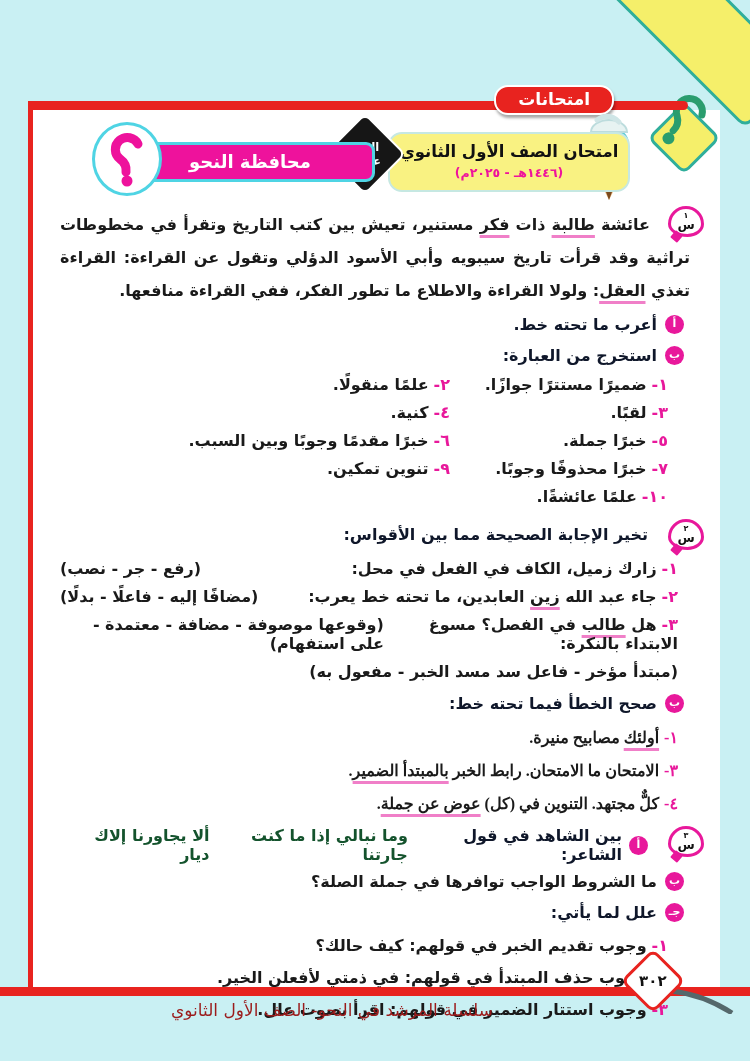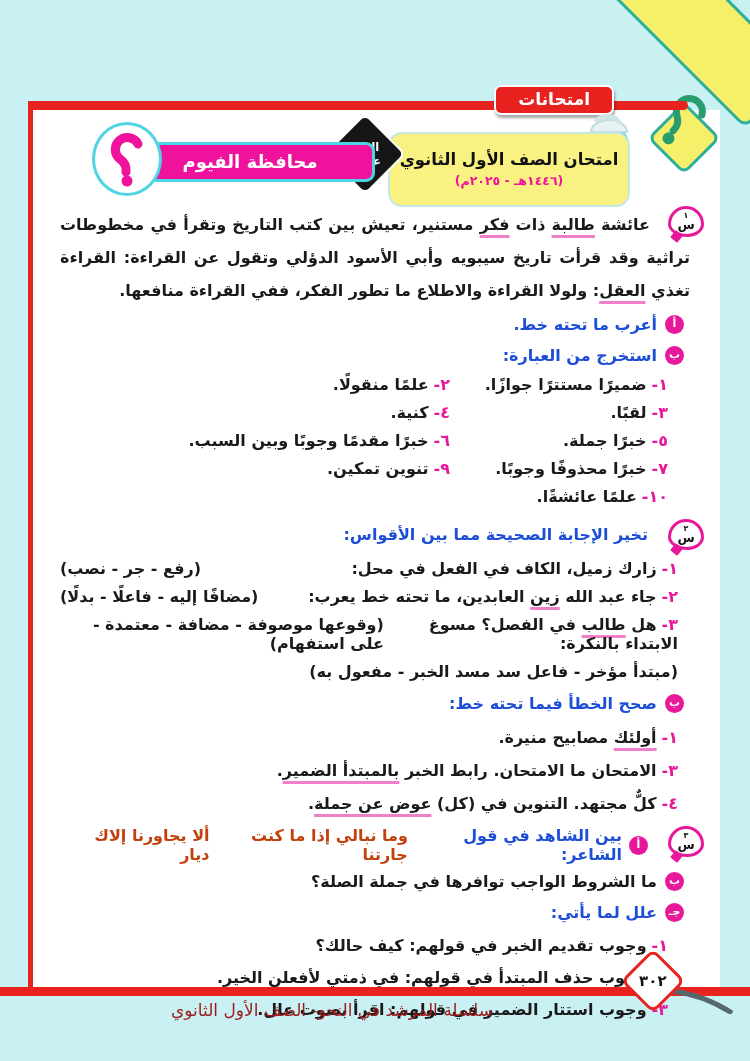--- a/index.html
+++ b/index.html
@@ -8,21 +8,21 @@
   .page {
     position: relative; width: 750px; height: 1061px;
     margin: 0 auto; background: #c9f0f3; overflow: hidden;
   }
   
   .top-red-line { position:absolute; left:28px; top:101px; width:660px; height:9px;
     background:#e8231f; border-radius:0 5px 5px 0; z-index:3; }
   .left-red-bar { position:absolute; left:28px; top:103px; width:5px; height:890px;
     background:#e8231f; z-index:3; }
   .exams-tab { position:absolute; right:136px; top:85px; z-index:4;
-    background:#e8231f; color:#fff; border:2px solid #fff; border-radius:7px;
+    background:#e8231f; color:#fff; border:2px solid #fff; border-radius:14px;
     padding:2px 22px 4px; font-size:17px; font-weight:bold;
     box-shadow:1px 3px 3px rgba(0,0,0,.35); }
   .ribbon { position:absolute; top:-28px; right:-60px; width:250px; height:80px;
     background:#f5ef6a; border:3px solid #2fae9b; border-radius:10px;
     transform:rotate(45deg); z-index:2; }
   .ribbon-tail { position:absolute; top:112px; right:40px; width:52px; height:52px;
     background:#f5ef6a; border:3px solid #2fae9b; border-radius:8px;
     transform:rotate(45deg); z-index:2; }
   .ribbon-logo { position:absolute; top:88px; right:42px; z-index:3; transform:rotate(38deg); }
   
@@ -34,23 +34,23 @@
     background:#ee129c; border:3px solid #4fd4e4; border-radius:9px;
     color:#fff; font-size:18px; font-weight:bold; text-align:center; line-height:34px; }
   .gov-logo { position:absolute; left:62px; top:10px; width:70px; height:74px;
     background:#fff; border:3px solid #4fd4e4; border-radius:50%;
     display:flex; align-items:center; justify-content:center; }
   .subject-diamond { position:absolute; left:306px; top:13px; width:58px; height:58px;
     background:#161616; border:2px solid #fff; border-radius:7px; transform:rotate(45deg);
     display:flex; align-items:center; justify-content:center; }
   .subject-diamond .inn { transform:rotate(-45deg); color:#fff; font-size:11.5px;
     font-weight:bold; text-align:center; line-height:14px; }
-  .exam-banner { position:absolute; left:358px; top:20px; width:242px; height:75px;
+  .exam-banner { position:absolute; left:358px; top:20px; width:242px; height:60px;
     background:#f9f282; border:2px solid #c6e8e2; border-radius:14px; text-align:center;
-    padding-top:16px; }
+    padding-top:8px; }
   .exam-banner .t { font-size:16.5px; font-weight:bold; color:#111; }
   .exam-banner .d { font-size:12.5px; font-weight:bold; color:#ee129c; margin-top:4px; }
   .mascot { position:absolute; left:534px; top:0px; }
   
   .content { position:absolute; left:30px; right:30px; top:112px; bottom:76px;
     direction:rtl; padding:96px 30px 0 30px; font-size:16px; font-weight:bold;
     color:#1a1a1a; z-index:3; }
   .ul { text-decoration:underline; text-decoration-color:#f07fc8;
     text-decoration-thickness:2.5px; text-underline-offset:5px; }
   .pin { width:36px; height:31px; background:#fff; border:3.5px solid #e8189b;
@@ -62,37 +62,37 @@
   .pin .pnum { font-size:8px; line-height:7px; font-weight:bold; color:#111; }
   .pin .plet { font-size:12.5px; line-height:12px; font-weight:bold; color:#111; }
   .q1 { position:relative; }
   .q1 .pin { position:absolute; right:-14px; top:-2px; }
   .q1 p { text-align:justify; text-indent:40px; line-height:33px; }
   .subrow { display:flex; align-items:center; gap:8px; padding-right:6px;
     margin:4px 0; min-height:27px; }
   .sub { width:19px; height:19px; border-radius:50%; background:#e8189b; color:#fff;
     font-size:11px; font-weight:bold; display:flex; align-items:center;
     justify-content:center; flex:none; padding-bottom:2px; }
-  .mag { color:#1d4ed8; }
+  .mag { color:#0f172a; }
   .xlist { display:grid; grid-template-columns:218px 1fr; row-gap:4px;
     padding-right:22px; margin:2px 0 6px; }
   .num { color:#e8189b; margin-left:5px; white-space:nowrap; }
   .xitem, .fix-item, .why-item { line-height:24px; }
   .qrow { position:relative; display:flex; align-items:center; gap:6px;
     padding-right:42px; margin:10px 0 6px; min-height:31px; }
   .qrow .pin { position:absolute; right:-14px; top:0; }
   .mcq-item { display:flex; justify-content:space-between; align-items:baseline;
     padding-right:12px; margin:9px 0; }
-  .fix-item { padding-right:12px; margin:9px 0; }
+  .fix-item { padding-right:12px; margin:9px 0;font-family:Liberation Serif, serif; }
   .why-item { padding-right:22px; margin:8px 0; }
   .q3row { position:relative; display:flex; align-items:center;
     padding-right:42px; margin:10px 0 4px; min-height:31px; }
   .q3row .pin { position:absolute; right:-14px; top:0; }
   .q3row .grp { display:flex; align-items:center; gap:7px; }
-  .q3row .v { color:#c2410c; }
+  .q3row .v { color:#14532d; }
   
   .footer-line { position:absolute; left:0; right:0; top:987px; height:9px;
     background:#e8231f; z-index:2; }
   .page-diamond { position:absolute; top:958px; right:74px; width:46px; height:46px;
     background:#fff; border:3px solid #e8231f; border-radius:8px; transform:rotate(45deg);
     display:flex; align-items:center; justify-content:center; z-index:4; }
   .page-diamond .inn { transform:rotate(-45deg); font-size:15px; font-weight:bold; color:#111; }
   .footer-curve { position:absolute; top:988px; right:16px; z-index:3; }
   .series { position:absolute; top:1000px; right:257px; color:#9b1b1b;
     font-size:17px; font-weight:normal; direction:rtl; z-index:3; }
@@ -141,21 +141,21 @@
     <div class="exam-banner">
       <div class="t">امتحان الصف الأول الثانوي</div>
       <div class="d">(١٤٤٦هـ - ٢٠٢٥م)</div>
     </div>
     <div class="subject-diamond">
       <div class="inn">
         <div>النحو</div>
         <div>علمي</div>
       </div>
     </div>
-    <div class="gov-banner">محافظة الفيوم</div>
+    <div class="gov-banner">محافظة النحو</div>
     <div class="gov-logo">
       <svg width="50" height="58" viewBox="0 0 50 58">
         <path d="M36 14 a12 12 0 1 0 -18 15 q7 5 6 13" stroke="#ee129c" stroke-width="9" fill="none" stroke-linecap="round"></path>
         <circle cx="25" cy="51" r="5.5" fill="#ee129c"></circle>
       </svg>
     </div>
   </div>
 
   <div class="content">
 

